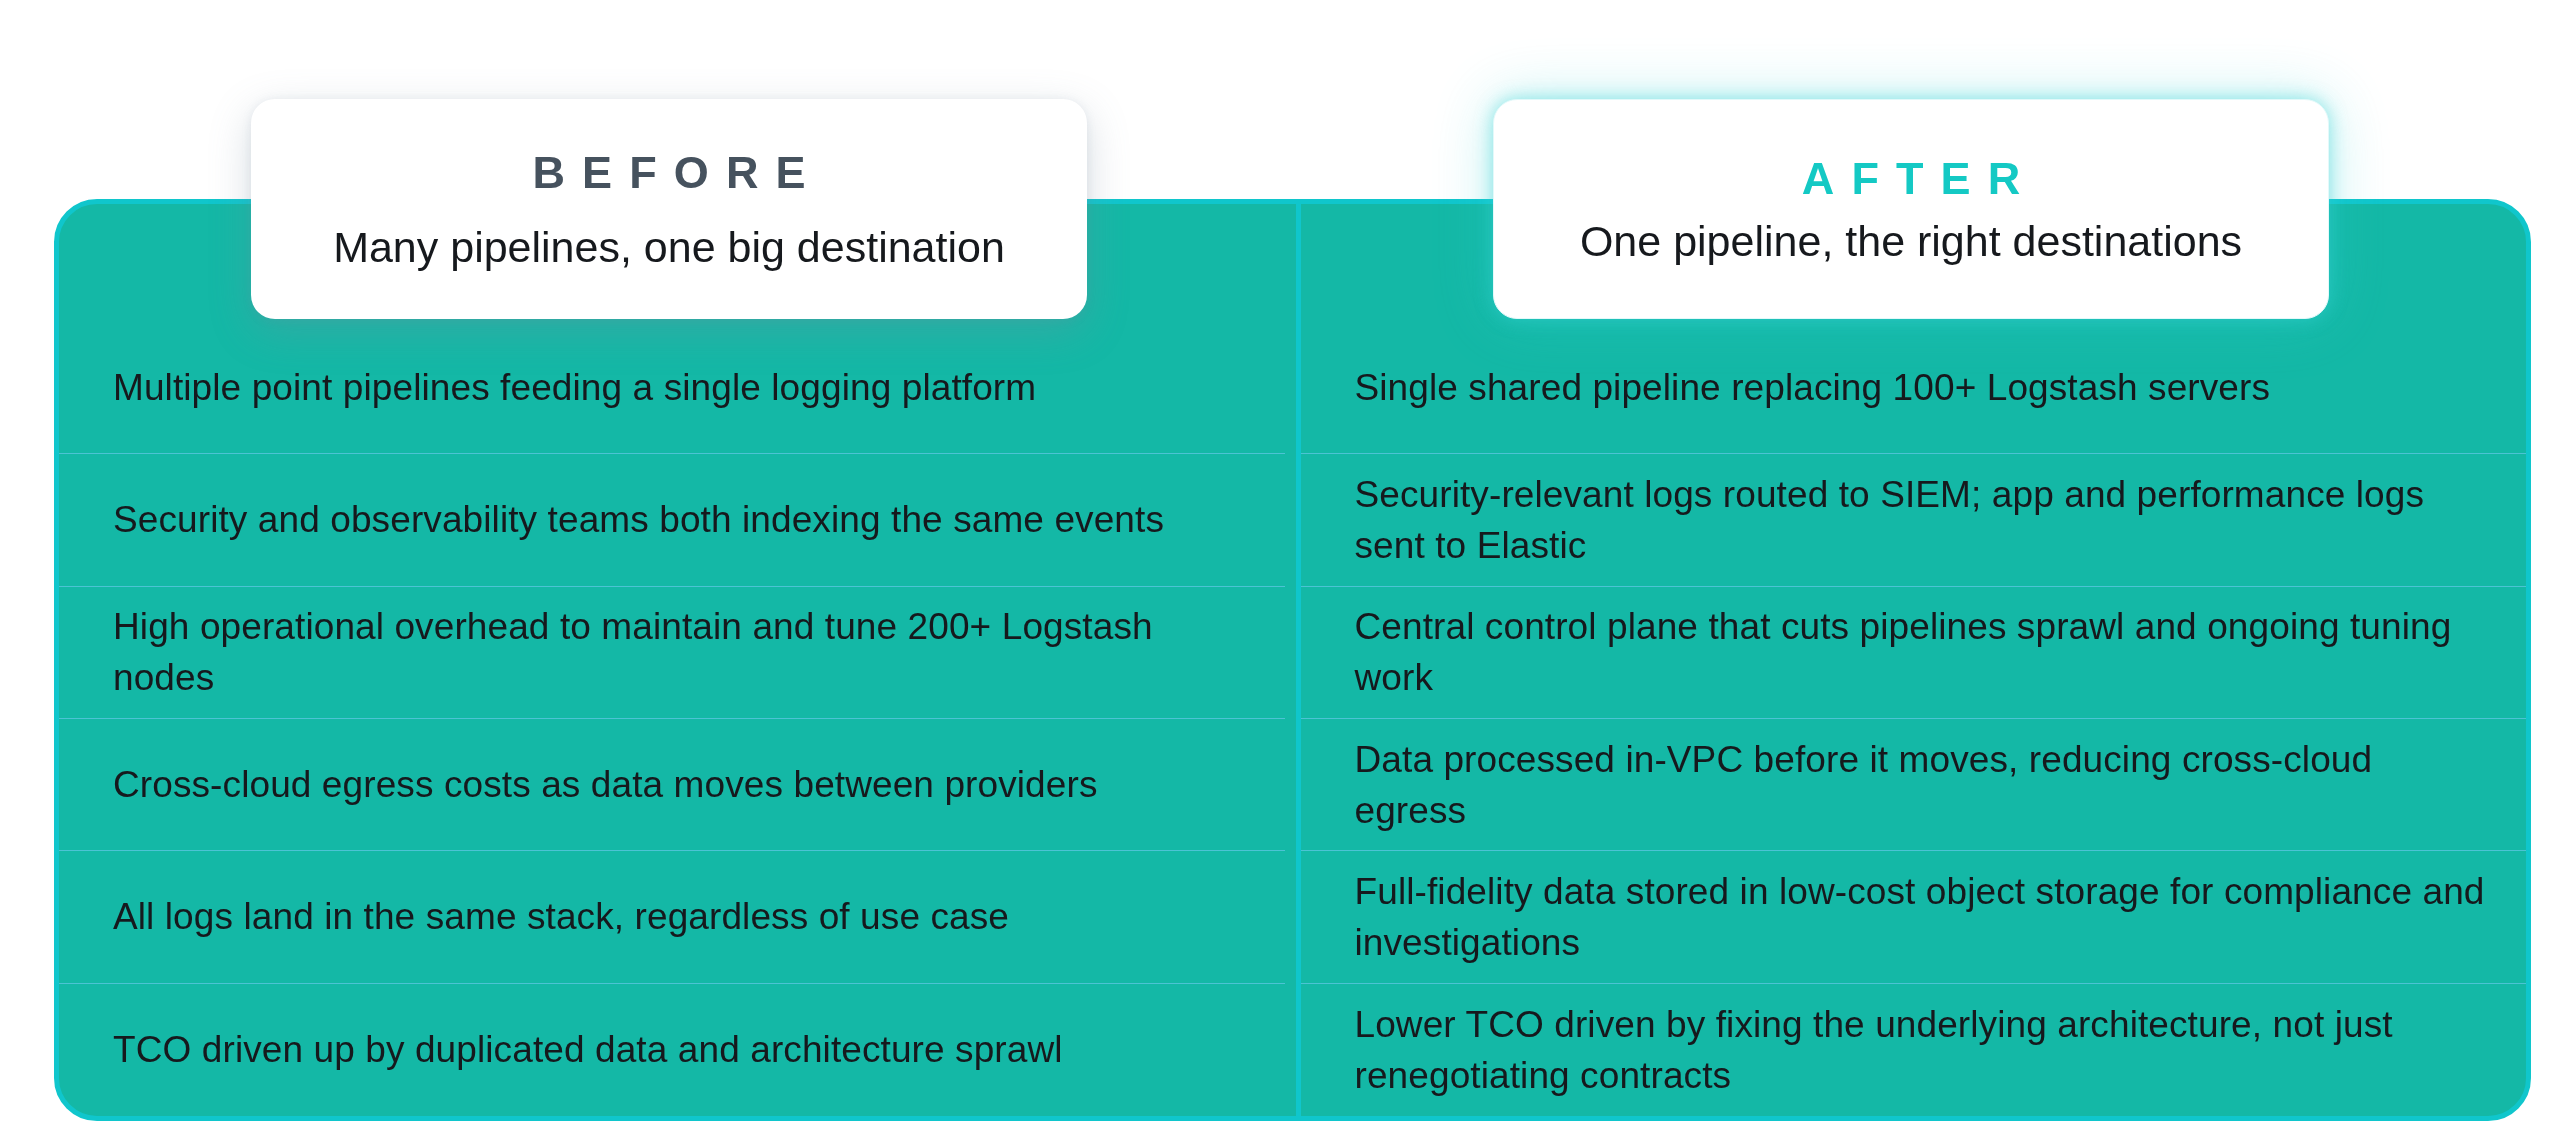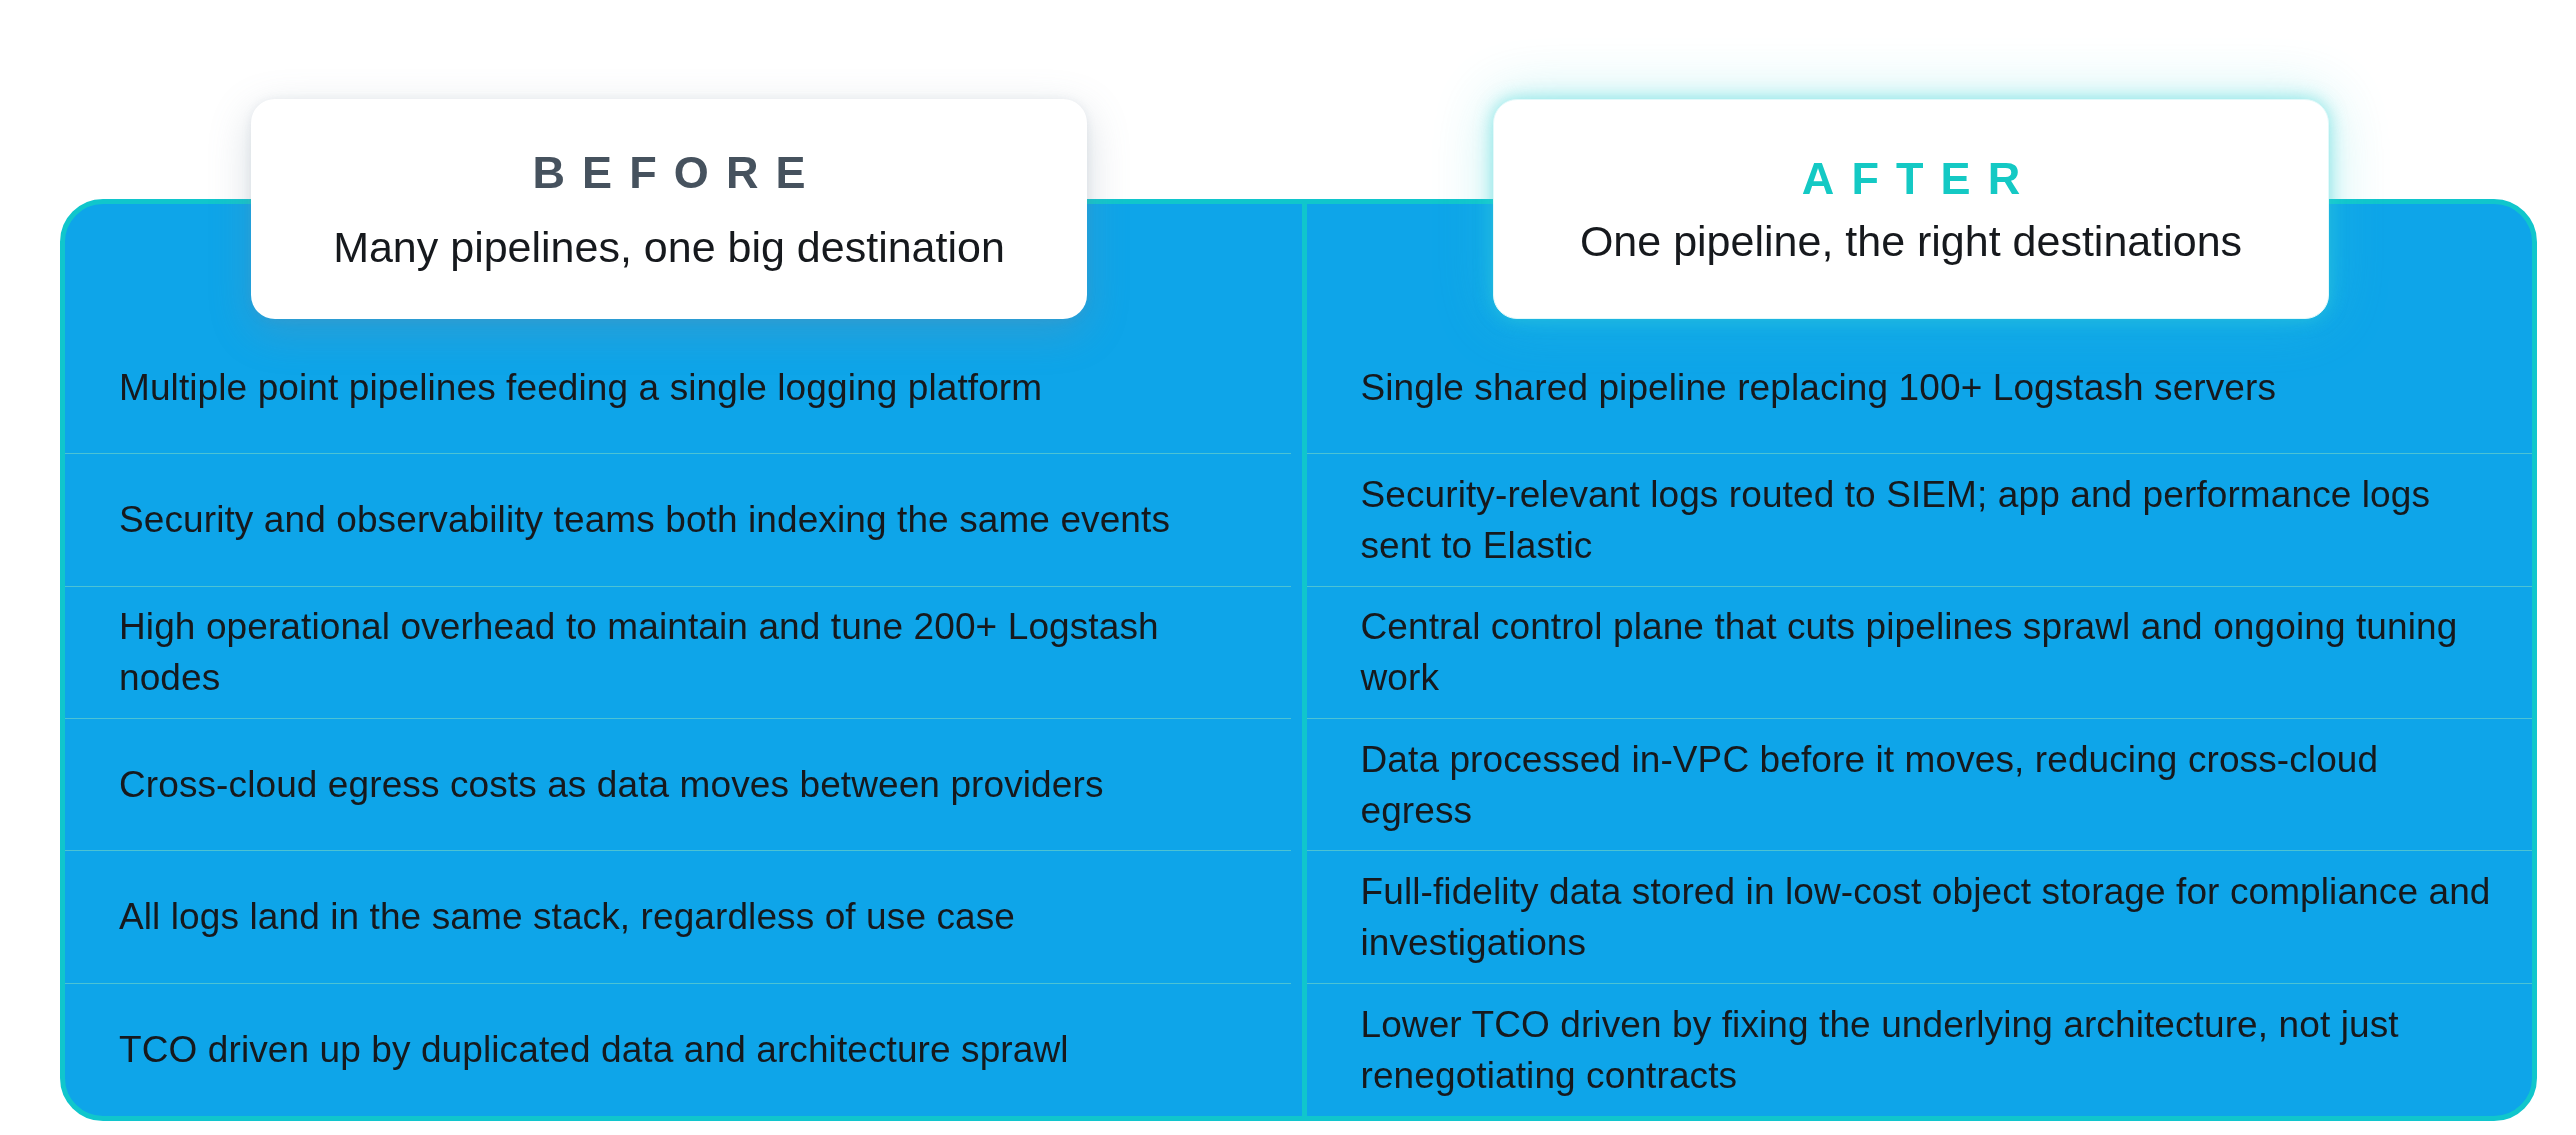--- a/index.html
+++ b/index.html
@@ -11,26 +11,26 @@
   }
   .canvas {
     position: relative;
     width: 2576px; height: 1136px;
     background: #ffffff;
   }
 
   
   .compare-table {
     position: absolute;
-    left: 60px; top: 199px;
+    left: 54px; top: 199px;
     width: 2477px; height: 922px;
     border: 5.6px solid #10c6cc;
     border-radius: 43px;
     display: flex;
-    background: #0ea5e9;
+    background: #14b8a6;
   }
   .col {
     flex: 1 1 0;
     padding-top: 118px;
     display: flex;
     flex-direction: column;
   }
   .col.right { border-left: 5.6px solid #10c6cc; margin-left: 11px; }
 
   .row {

